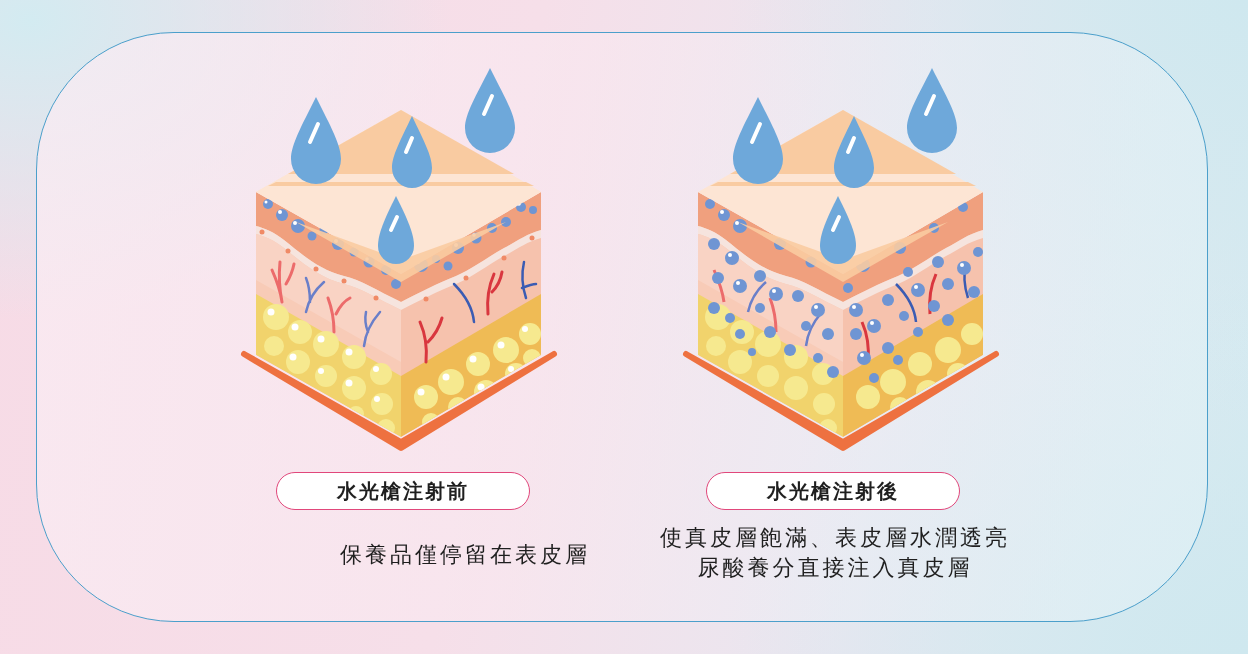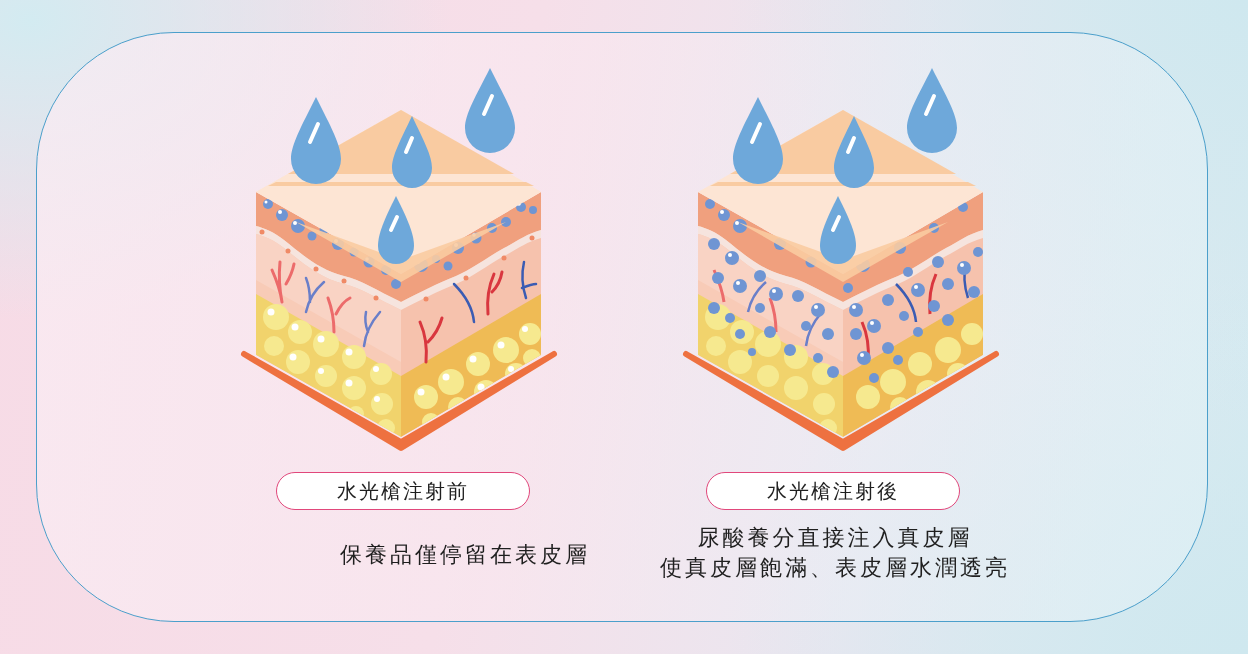--- a/index.html
+++ b/index.html
@@ -15,21 +15,21 @@
   .frame {
     position:absolute; left:36px; top:32px; width:1172px; height:590px;
     border:1px solid #4b9fcb; border-radius:138px; box-sizing:border-box;
     background: linear-gradient(100deg, rgba(250,236,243,0.75) 0%, rgba(249,232,240,0.6) 45%, rgba(236,238,245,0.55) 70%, rgba(226,242,246,0.6) 100%);
   }
   .panel { position:absolute; }
   .illus { position:absolute; }
   .pill {
     position:absolute; height:38px; border:1.5px solid #e1477b; border-radius:20px;
     background:#ffffff; display:flex; align-items:center; justify-content:center;
-    box-sizing:border-box; font-size:20px; color:#1f1f1f; letter-spacing:2px; font-weight:normal;
+    box-sizing:border-box; font-size:20px; color:#1f1f1f; letter-spacing:2px; font-weight:bold;
   }
   .desc {
     position:absolute; text-align:center; color:#1f1f1f; font-size:22px; letter-spacing:3px; line-height:30px;
   }
 </style>
 </head>
 <body>
 
 <div class="frame"></div>
 
@@ -329,16 +329,16 @@
         <line x1="170" y1="90" x2="176" y2="76"></line>
       <line x1="248" y1="52" x2="256" y2="34"></line>
         <line x1="155" y1="168" x2="161" y2="155"></line>
     </g>
   </svg>
 
   <div class="pill" style="left:706px; top:472px; width:254px;">
     <span>水光槍注射後</span>
   </div>
   <div class="desc" style="left:610px; top:523px; width:450px;">
+    <div>使真皮層飽滿、表皮層水潤透亮</div>
     <div>尿酸養分直接注入真皮層</div>
-    <div>使真皮層飽滿、表皮層水潤透亮</div>
   </div>
 </div>
 
 </body></html>

